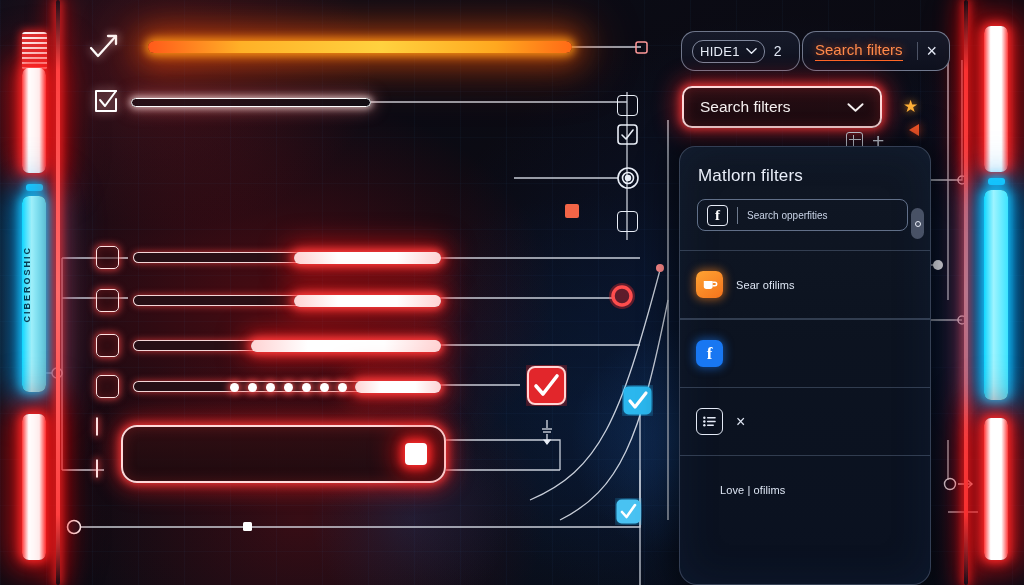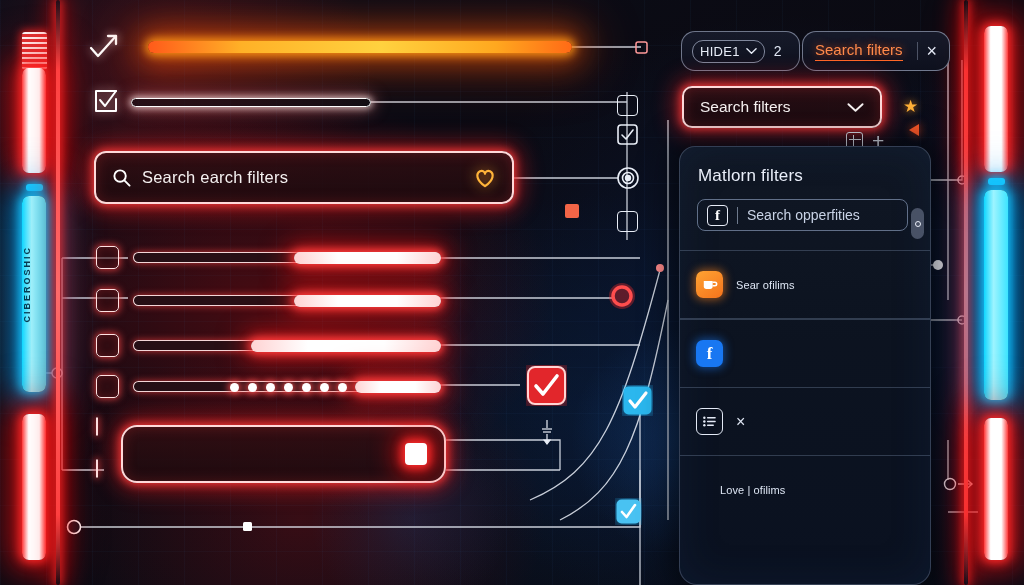--- a/index.html
+++ b/index.html
@@ -221,21 +221,21 @@
   #panel-title {
     color: #e9eef9; font-size: 17px; padding: 19px 0 0 18px; letter-spacing: .2px;
   }
   .panel-search {
     margin: 13px 22px 0 17px; height: 32px;
     border: 1px solid rgba(165,185,220,0.55);
     border-radius: 8px;
     display: flex; align-items: center; gap: 9px;
     padding: 0 9px;
   }
-  .panel-search .txt { color: #c9d3e6; font-size: 14px; text-align: center; }
+  .panel-search .txt { color: #c9d3e6; font-size: 10px; text-align: center; }
   .f-white {
     width: 21px; height: 21px; border: 1.3px solid #e7ecf7; border-radius: 4px;
     display: flex; align-items: center; justify-content: center;
     color: #fff; font-size: 15px; font-weight: bold; font-family: "Liberation Serif", serif;
     flex: none;
   }
   .divider-v { width: 1px; height: 17px; background: rgba(190,205,230,0.55); }
   .pill-toggle {
     position: absolute; right: 6px; top: 61px;
     width: 13px; height: 31px; border-radius: 7px;
@@ -367,34 +367,20 @@
   <div id="orange-bar"></div>
 
   <div style="position:absolute;left:93px;top:88px;">
     <svg width="26" height="26" viewBox="0 0 26 26" fill="none" stroke="#fff" stroke-width="2" stroke-linecap="round" stroke-linejoin="round" style="filter:drop-shadow(0 0 5px rgba(255,200,200,.7))">
       <path d="M23 3 H3 V23 H23 V11"></path>
       <path d="M7 12 L12 18 L23 3"></path>
     </svg>
   </div>
   <div id="white-pill"></div>
 
-  <div class="neon-box" id="search-field">
-    <span class="ico">
-      <svg width="19" height="19" viewBox="0 0 20 20" fill="none" stroke="#fff" stroke-width="2" stroke-linecap="round">
-        <circle cx="8.5" cy="8.5" r="6"></circle>
-          <path d="M13 13 L18.5 18.5"></path>
-      </svg>
-    </span>
-    <span class="q">Search earch filters</span>
-    <span class="ico">
-      <svg width="22" height="20" viewBox="0 0 24 22" fill="none" stroke="#ffb43a" stroke-width="2.4" stroke-linejoin="round" style="filter:drop-shadow(0 0 7px rgba(255,160,40,.95))">
-        <path d="M12 20 C2 13 2 6 6.5 3.6 C9.4 2 12 4.6 12 6.4 C12 4.6 14.6 2 17.5 3.6 C22 6 22 13 12 20Z"></path>
-      </svg>
-    </span>
-  </div>
 
   <div class="row" style="left:96px;top:246px;">
     <span class="cbx"></span>
     <span class="track" style="width:307px;">
       <span class="fill" style="width:48%;"></span>
     </span>
   </div>
 
   <div class="row" style="left:96px;top:289px;">
     <span class="cbx"></span>

